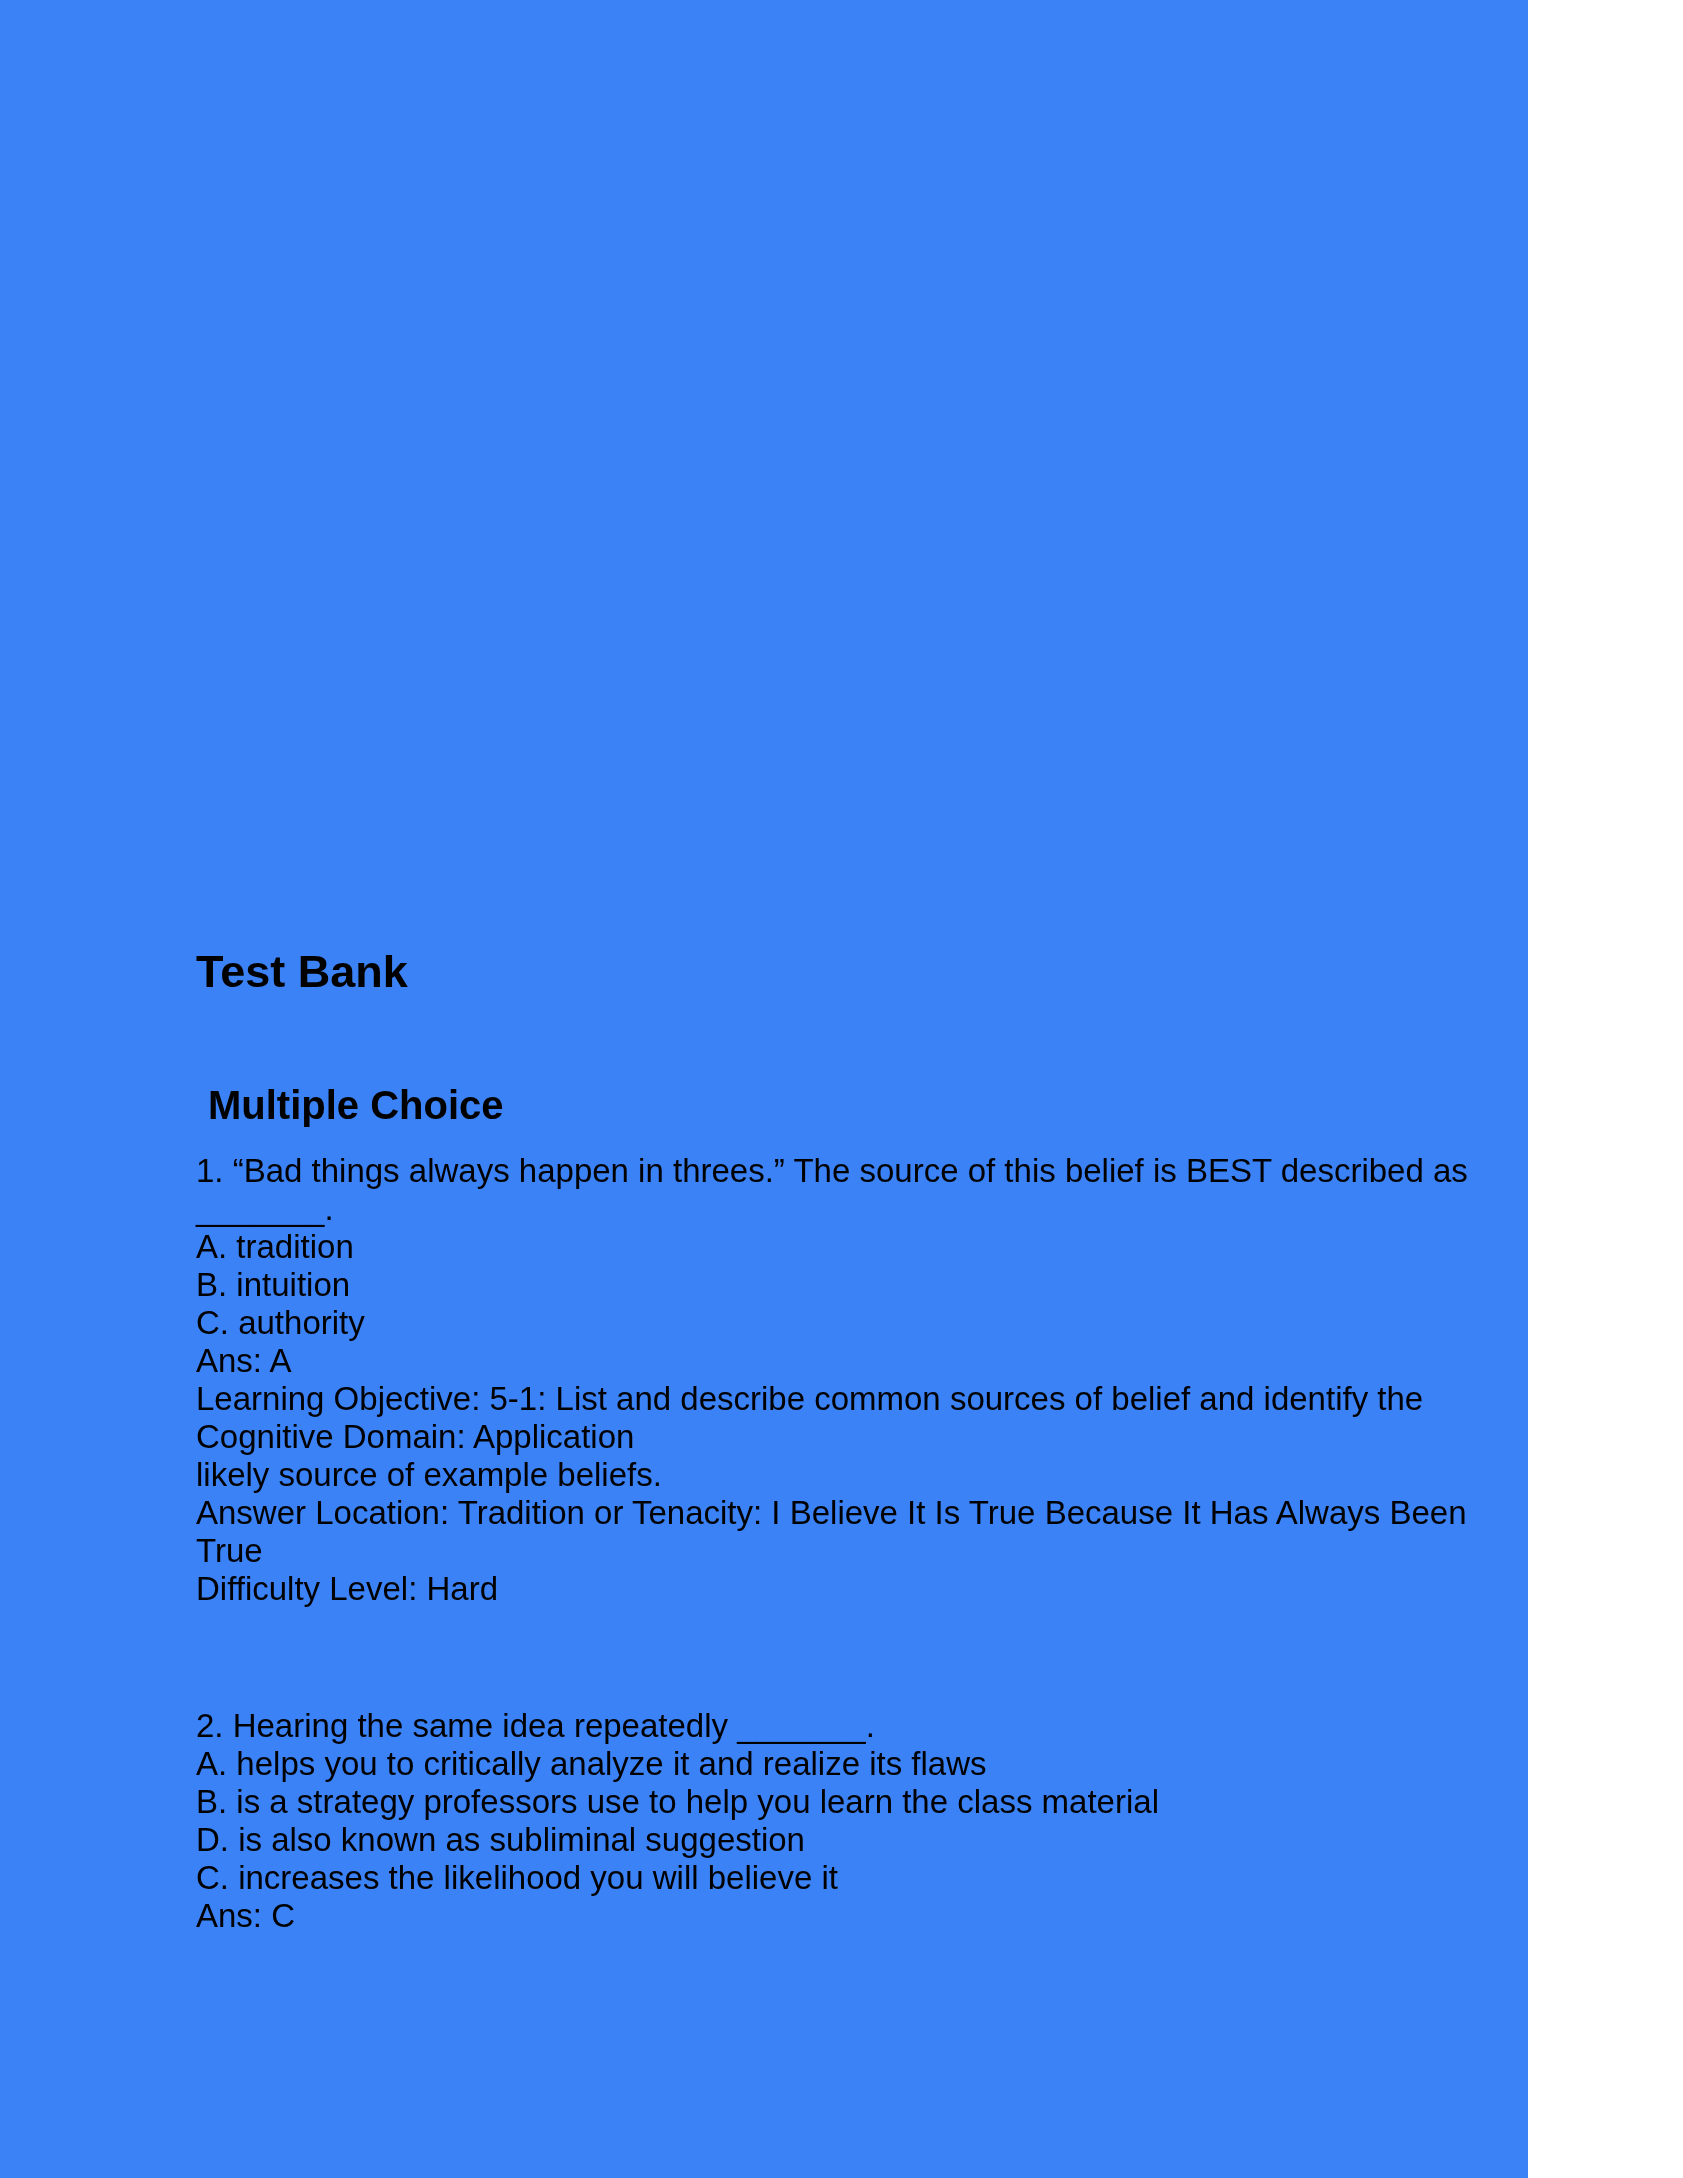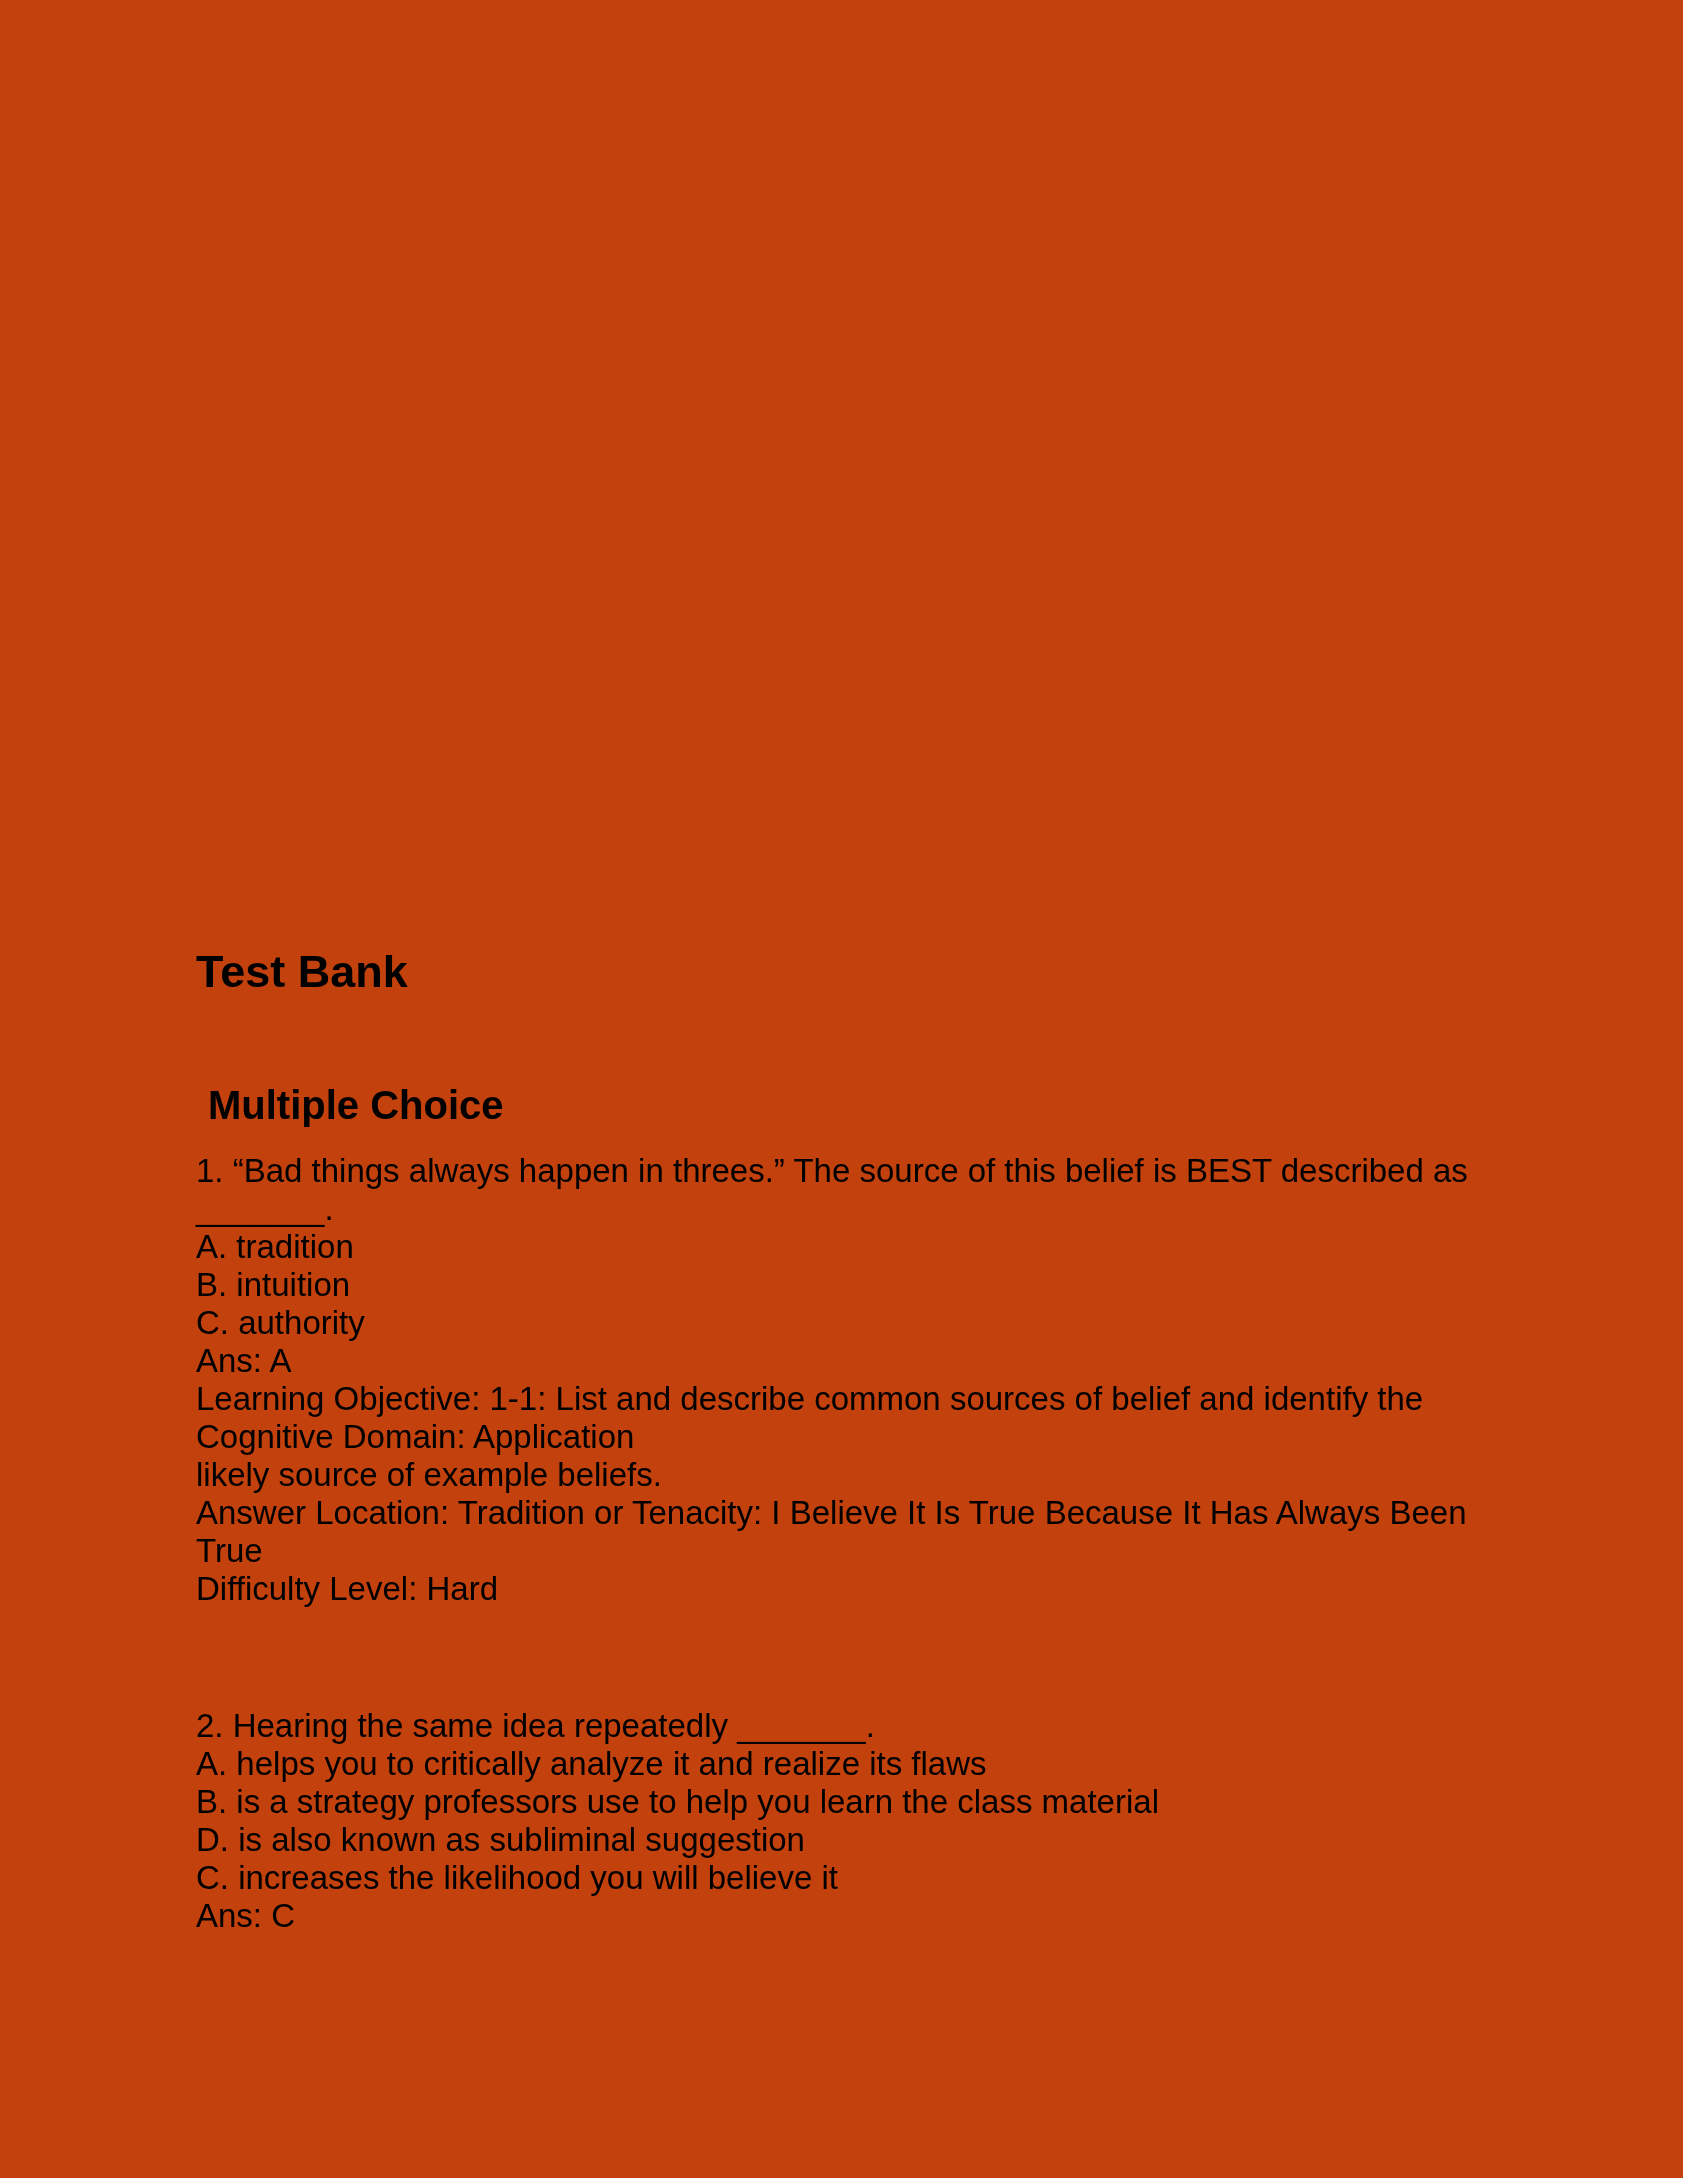--- a/index.html
+++ b/index.html
@@ -2,23 +2,23 @@
 <html><head>
 <meta charset="utf-8">
 <style>
   html, body {
     margin: 0;
     padding: 0;
     background: #ffffff;
   }
   .page {
     position: relative;
-    width: 1683px;
+    width: 1528px;
     height: 2178px;
-    background: #c2410c;
+    background: #3b82f6;
     overflow: hidden;
     font-family: "Liberation Sans", "DejaVu Sans", sans-serif;
     color: #000000;
   }
   .doc-title {
     position: absolute;
     top: 945px;
     left: 196px;
     margin: 0;
     font-size: 45px;
@@ -60,21 +60,21 @@
 
   <h2 class="section-heading">Multiple Choice</h2>
 
   <div class="question-block" id="question-1">
     <div class="line">1. “Bad things always happen in threes.” The source of this belief is BEST described as</div>
     <div class="line">_______.</div>
     <div class="line">A. tradition</div>
     <div class="line">B. intuition</div>
     <div class="line">C. authority</div>
     <div class="line">Ans: A</div>
-    <div class="line">Learning Objective: 1-1: List and describe common sources of belief and identify the</div>
+    <div class="line">Learning Objective: 5-1: List and describe common sources of belief and identify the</div>
     <div class="line">Cognitive Domain: Application</div>
     <div class="line">likely source of example beliefs.</div>
     <div class="line">Answer Location: Tradition or Tenacity: I Believe It Is True Because It Has Always Been</div>
     <div class="line">True</div>
     <div class="line">Difficulty Level: Hard</div>
   </div>
 
   <div class="question-block" id="question-2">
     <div class="line">2. Hearing the same idea repeatedly _______.</div>
     <div class="line">A. helps you to critically analyze it and realize its flaws</div>

